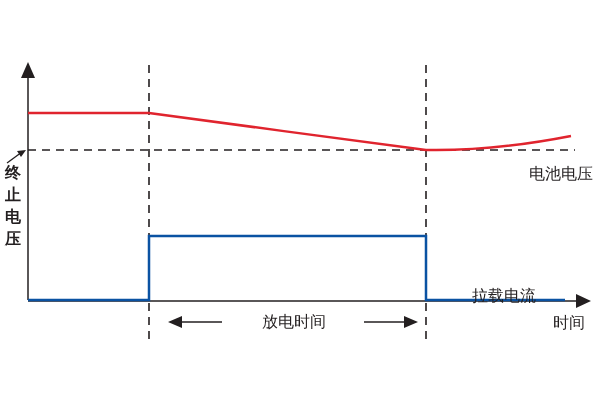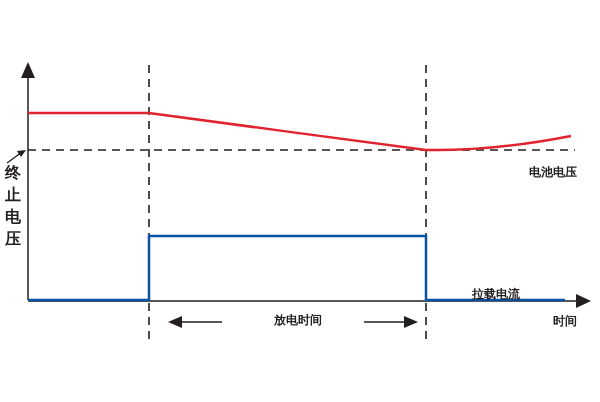--- a/index.html
+++ b/index.html
@@ -1,18 +1,18 @@
 <!DOCTYPE html>
 <html><head>
 <meta charset="utf-8">
 <style>
   html,body{margin:0;padding:0;background:#fff;}
   #stage{position:relative;width:600px;height:348px;overflow:hidden;background:#fff;font-family:"DejaVu Sans",sans-serif;}
   svg{position:absolute;left:0;top:0;}
-  .lbl{position:absolute;font-size:12px;color:#231f20;font-weight:bold;line-height:1;white-space:nowrap;text-align:center;}
+  .lbl{position:absolute;font-size:16px;color:#231f20;font-weight:normal;line-height:1;white-space:nowrap;text-align:center;}
   .vlbl{position:absolute;font-size:16px;color:#231f20;font-weight:bold;width:18px;line-height:22px;text-align:center;}
 </style>
 </head>
 <body>
 
 <div id="stage">
   <svg width="600" height="402" viewBox="0 0 600 402">
 
     <line x1="28" y1="300" x2="28" y2="74" stroke="#231f20" stroke-width="1.5"></line>
     <polygon points="21,78 35,78 28,62" fill="#231f20"></polygon>
@@ -34,15 +34,15 @@
 
     <line x1="180" y1="322" x2="222" y2="322" stroke="#231f20" stroke-width="1.5"></line>
     <polygon points="168,322 182,316 182,328" fill="#231f20"></polygon>
     <line x1="364" y1="322" x2="406" y2="322" stroke="#231f20" stroke-width="1.5"></line>
     <polygon points="418,322 404,316 404,328" fill="#231f20"></polygon>
   </svg>
 
   <div class="vlbl" style="left:4px;top:162px;">终止电压</div>
   <div class="lbl" style="left:529px;top:166px;">电池电压</div>
   <div class="lbl" style="left:472px;top:277px;margin-top:11px;">拉载电流</div>
-  <div class="lbl" style="left:262px;top:314px;margin-left:12px;">放电时间</div>
+  <div class="lbl" style="left:262px;top:314px;">放电时间</div>
   <div class="lbl" style="left:553px;top:315px;">时间</div>
 </div>
 
 </body></html>

